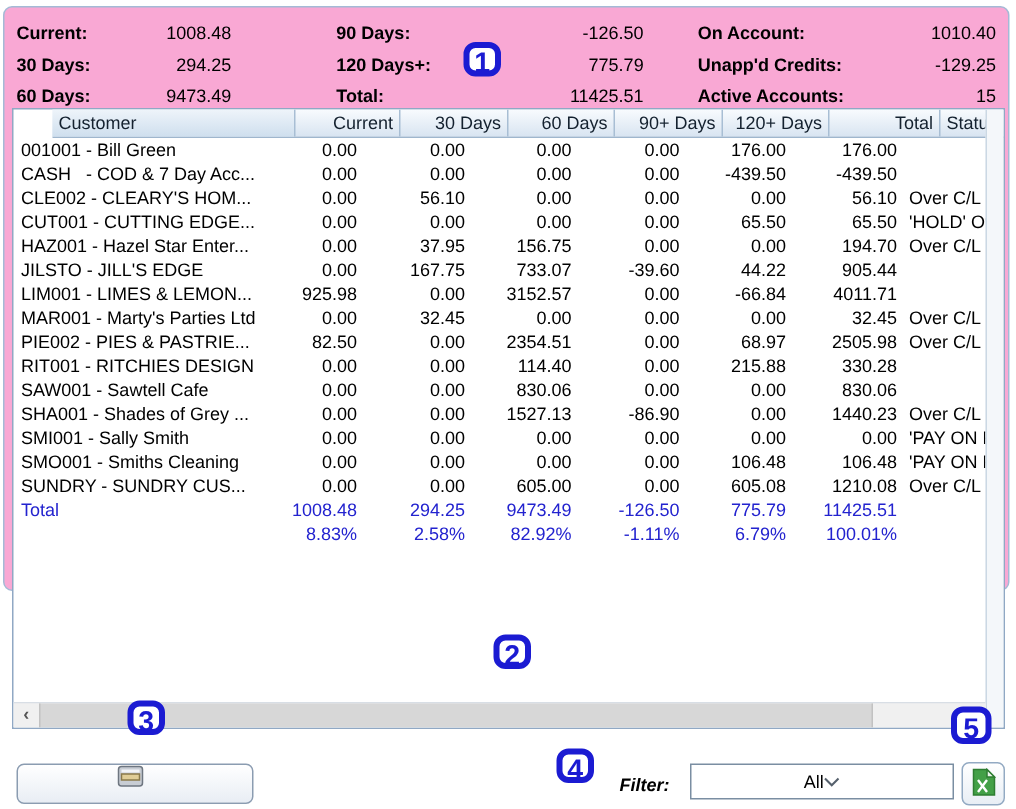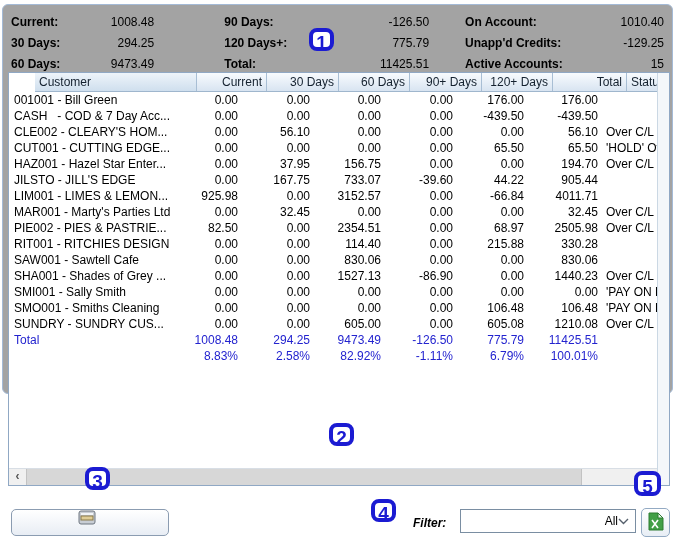--- a/index.html
+++ b/index.html
@@ -7,21 +7,21 @@
   body {
     position: relative;
     background: #ffffff;
     font-family: "Liberation Sans", sans-serif;
     font-size: 12px;
     color: #000;
     overflow: hidden;
   }
   .window {
     position: absolute; left: 2px; top: 4px; width: 671px; height: 390px;
-    background: #a3a3a3;
+    background: #f9a8d4;
     border: 1px solid #a4bad6;
     border-radius: 6px;
   }
   
   .summary { position: absolute; left: 8px; top: 10px; right: 8px; display: flex; }
   .sumcol { display: grid; grid-template-columns: auto 1fr; row-gap: 7px; align-content: start; }
   .sumcol .lbl { font-weight: bold; white-space: pre; }
   .sumcol .val { text-align: right; white-space: pre; }
   .sumcol1 { width: 144px; }
   .sumcol2 { width: 206px; margin-left: 70px; }
@@ -61,21 +61,21 @@
   .btn-enquiry {
     position: absolute; left: 8px; top: 504px; height: 27px;
     display: flex; align-items: center; gap: 8px; padding: 0 14px 0 8px;
     background: linear-gradient(#ffffff, #e8edf4);
     border: 1px solid #8b9cb1; border-radius: 5px; cursor: default; flex-direction: column;
   }
   .filter-label { position: absolute; left: 410px; top: 511px; font-weight: bold; font-style: italic; }
   .select {
     position: absolute; left: 457px; top: 504px; width: 176px; height: 24px;
     background: #fff; border: 1px solid #7a8ea2; display: flex; align-items: center;
-    padding: 0 6px; justify-content: flex-end;
+    padding: 0 6px; justify-content: center;
   }
   .excel-btn {
     position: absolute; left: 638px; top: 503px; width: 29px; height: 29px;
     background: linear-gradient(#ffffff, #e8eef5);
     border: 1px solid #93aac3; border-radius: 5px;
     display: flex; align-items: center; justify-content: center;
   }
   
   .badge {
     position: absolute; width: 25px; height: 23px;

